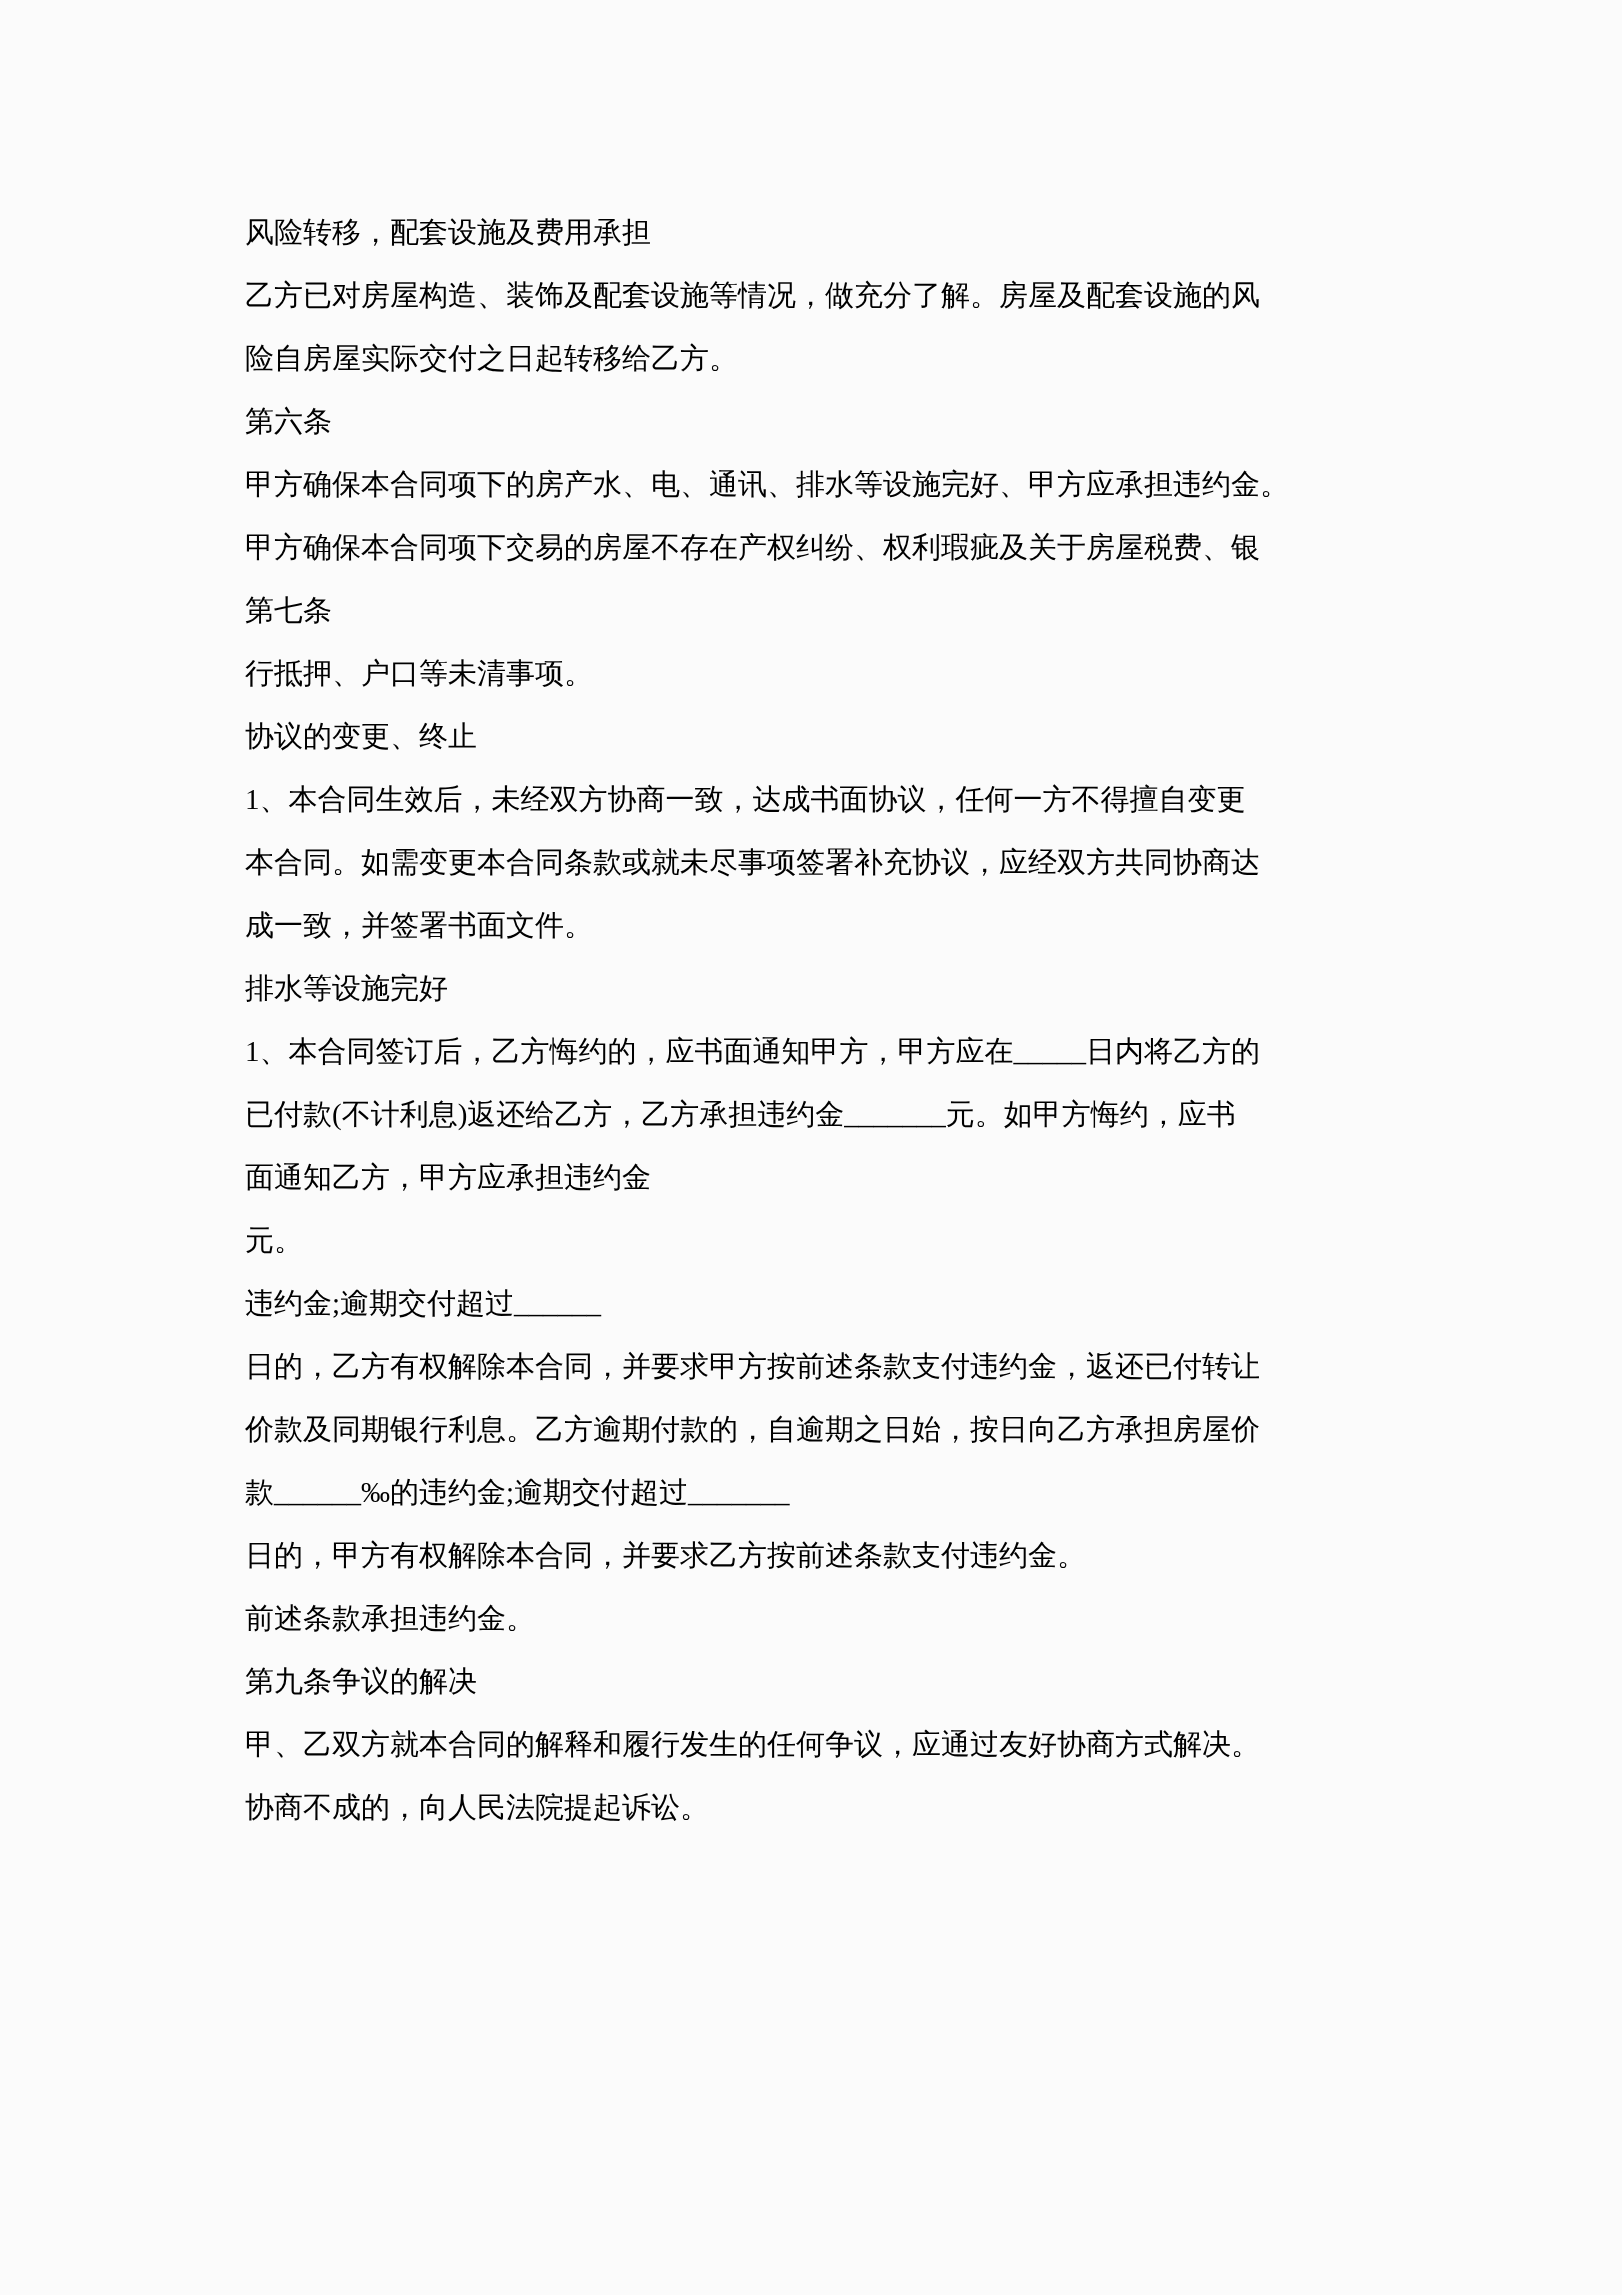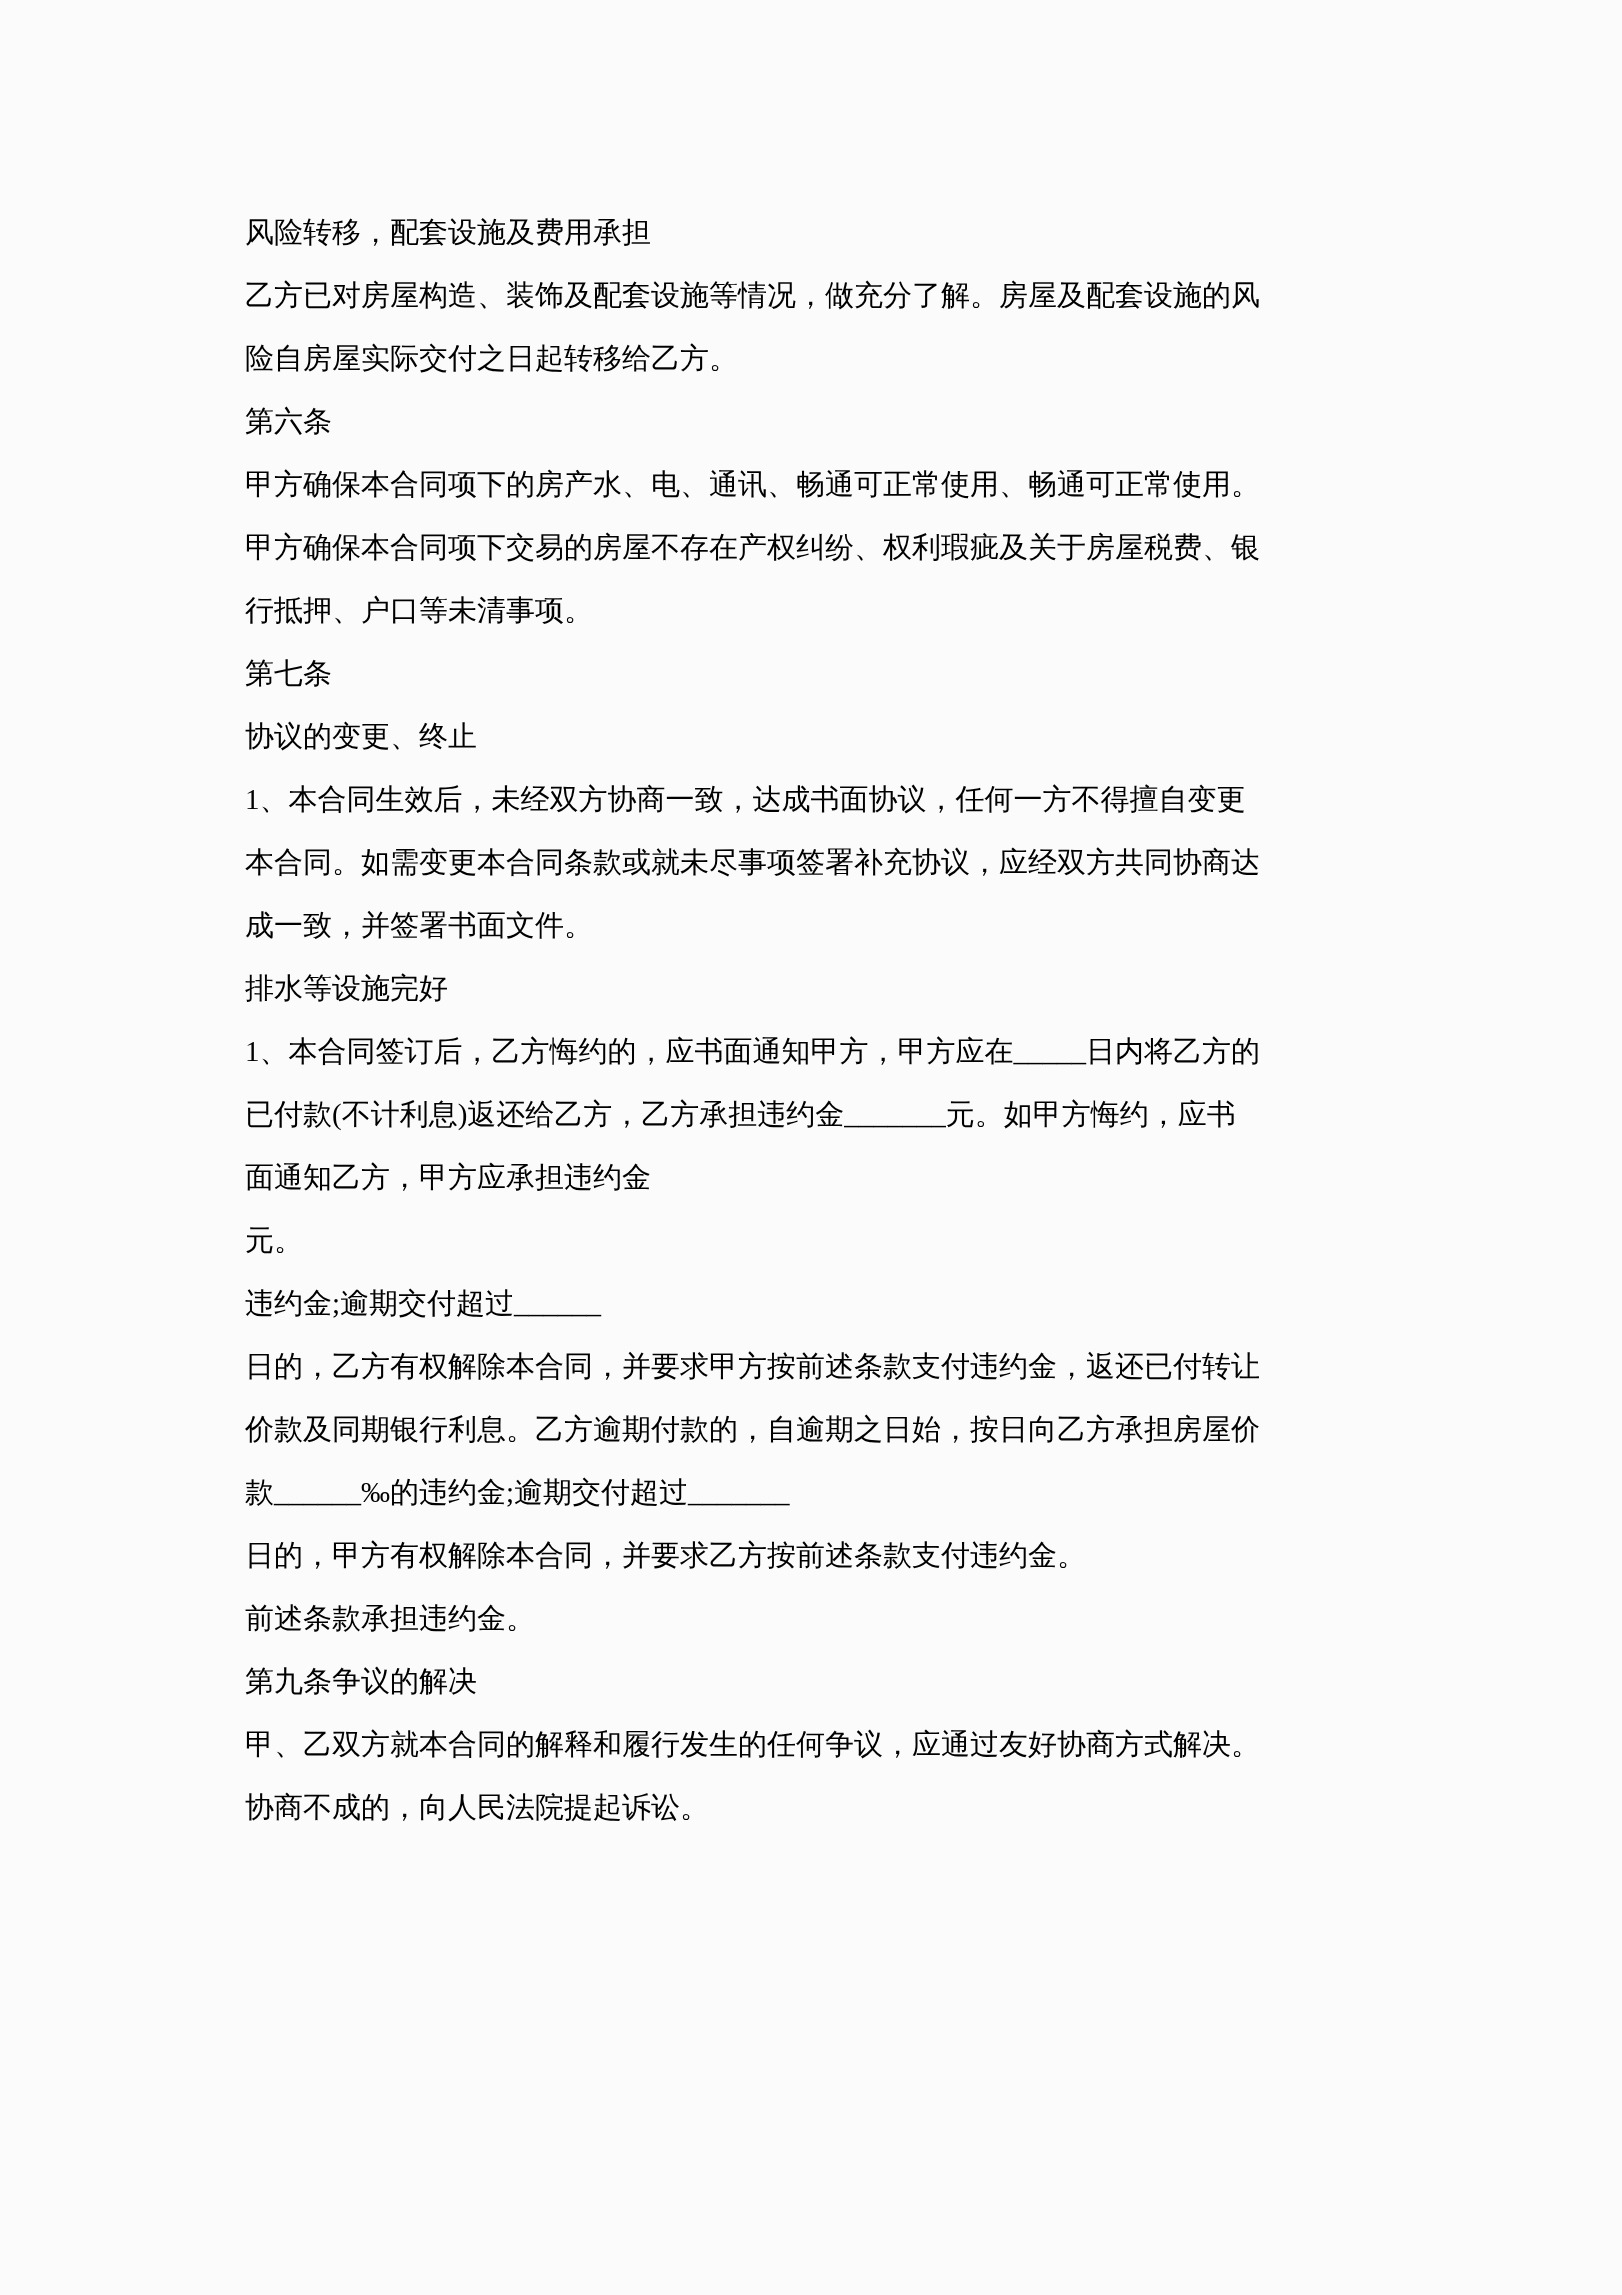--- a/index.html
+++ b/index.html
@@ -36,24 +36,24 @@
 </style>
 </head>
 <body>
 
 <div class="page">
   <div class="text-block">
     <div class="text-line">风险转移，配套设施及费用承担</div>
     <div class="text-line">乙方已对房屋构造、装饰及配套设施等情况，做充分了解。房屋及配套设施的风</div>
     <div class="text-line">险自房屋实际交付之日起转移给乙方。</div>
     <div class="text-line">第六条</div>
-    <div class="text-line">甲方确保本合同项下的房产水、电、通讯、畅通可正常使用、畅通可正常使用。</div>
+    <div class="text-line">甲方确保本合同项下的房产水、电、通讯、排水等设施完好、甲方应承担违约金。</div>
     <div class="text-line">甲方确保本合同项下交易的房屋不存在产权纠纷、权利瑕疵及关于房屋税费、银</div>
+    <div class="text-line">第七条</div>
     <div class="text-line">行抵押、户口等未清事项。</div>
-    <div class="text-line">第七条</div>
     <div class="text-line">协议的变更、终止</div>
     <div class="text-line">1、本合同生效后，未经双方协商一致，达成书面协议，任何一方不得擅自变更</div>
     <div class="text-line">本合同。如需变更本合同条款或就未尽事项签署补充协议，应经双方共同协商达</div>
     <div class="text-line">成一致，并签署书面文件。</div>
     <div class="text-line">排水等设施完好</div>
     <div class="text-line">1、本合同签订后，乙方悔约的，应书面通知甲方，甲方应在_____日内将乙方的</div>
     <div class="text-line">已付款(不计利息)返还给乙方，乙方承担违约金_______元。如甲方悔约，应书</div>
     <div class="text-line">面通知乙方，甲方应承担违约金</div>
     <div class="text-line">元。</div>
     <div class="text-line">违约金;逾期交付超过______</div>

